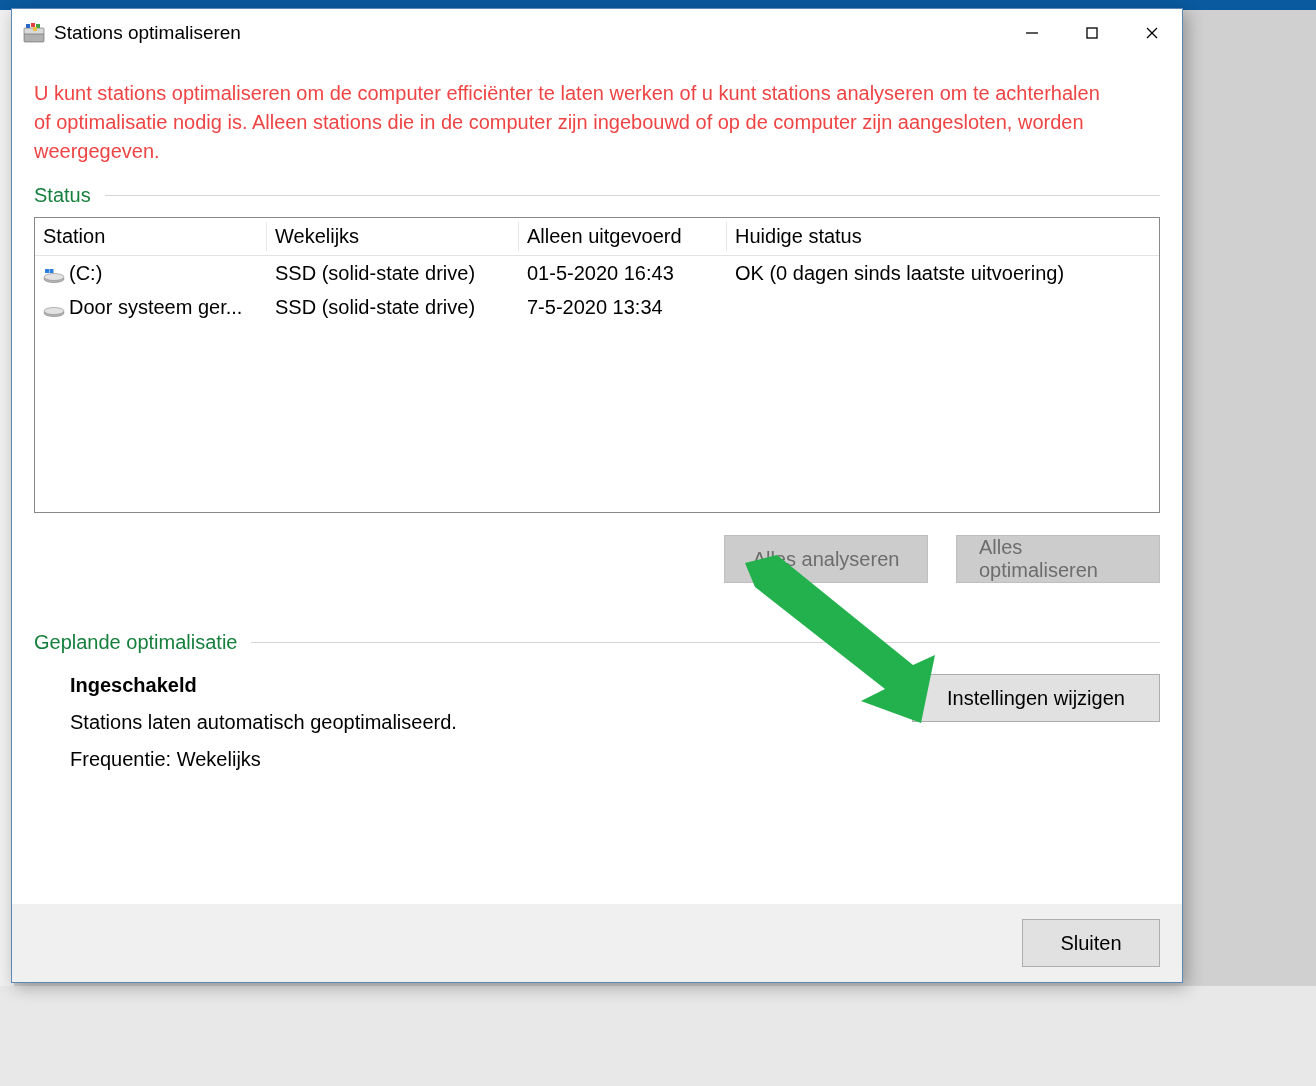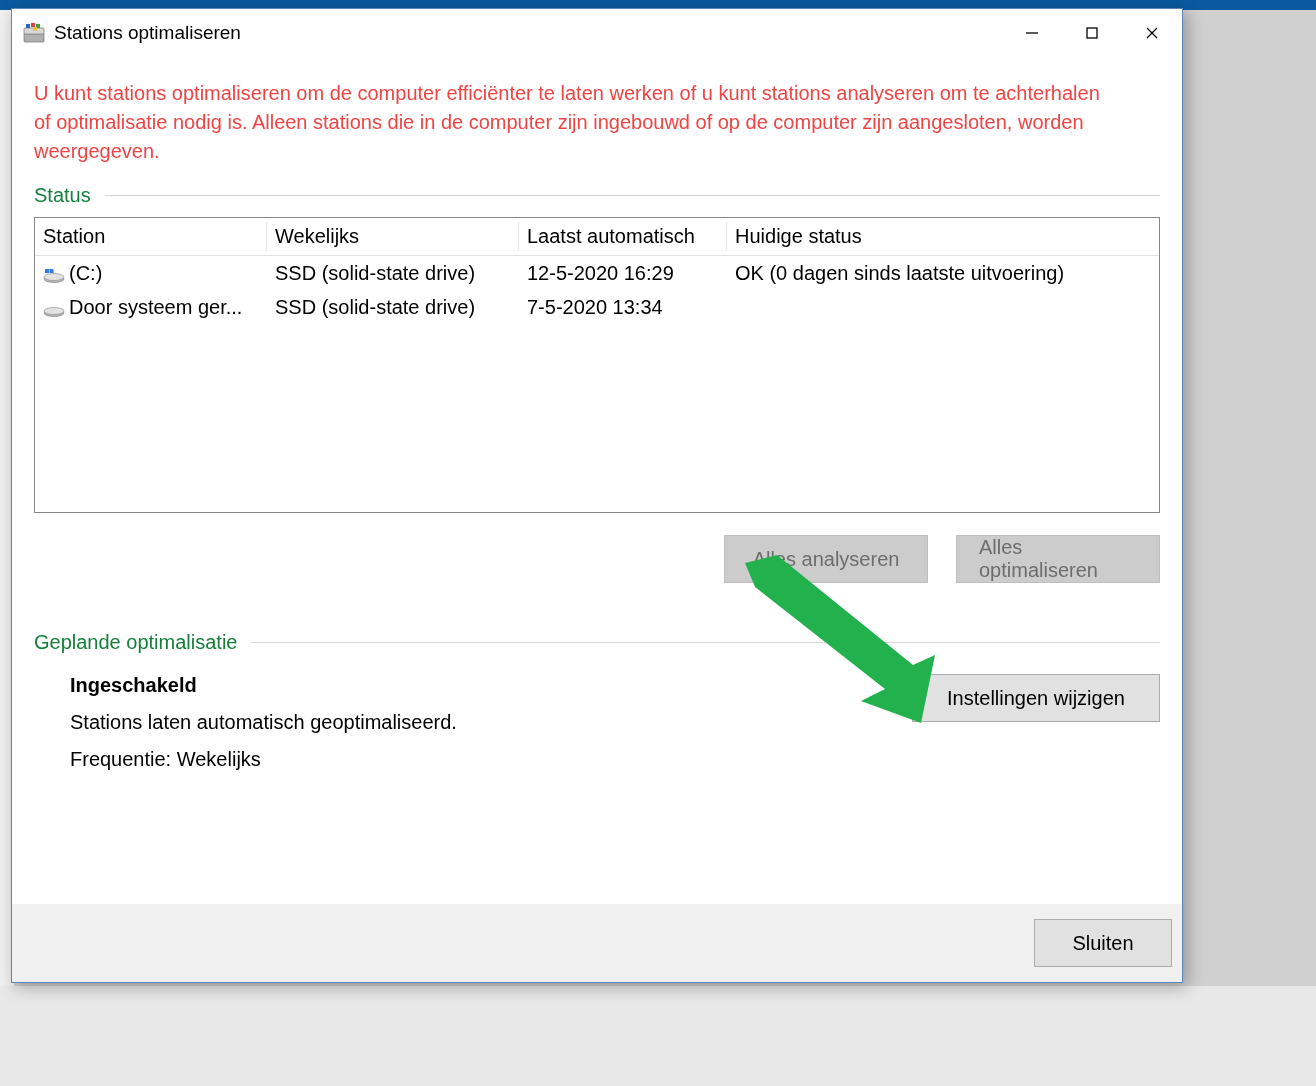--- a/index.html
+++ b/index.html
@@ -189,21 +189,21 @@
   .settings-btn {
     width: 248px;
   }
 
   .footer {
     height: 78px;
     background: #f0f0f0;
     display: flex;
     align-items: center;
     justify-content: flex-end;
-    padding-right: 10px;
+    padding-right: 22px;
   }
   .close-btn {
     width: 138px;
   }
 
   
   .arrow-svg {
     position: absolute;
     pointer-events: none;
   }
@@ -255,38 +255,38 @@
 
     <div class="section-header">
       <span class="label">Status</span>
       <span class="rule"></span>
     </div>
 
     <div class="drive-table">
       <div class="drive-header">
         <div>Station</div>
         <div>Wekelijks</div>
-        <div>Laatst automatisch</div>
+        <div>Alleen uitgevoerd</div>
         <div>Huidige status</div>
       </div>
 
       <div class="drive-row">
         <div class="drive-cell-name">
           <span class="disk-icon">
             <svg viewBox="0 0 22 16" width="22" height="16">
               <ellipse cx="11" cy="12" rx="10" ry="3.5" fill="#b9b9b9" stroke="#777" stroke-width="0.6"></ellipse>
               <ellipse cx="11" cy="10" rx="10" ry="3.5" fill="#e2e2e2" stroke="#888" stroke-width="0.6"></ellipse>
               <rect x="2" y="2" width="4" height="4" fill="#2a7de1"></rect>
               <rect x="6.5" y="2" width="4" height="4" fill="#2a7de1"></rect>
             </svg>
           </span>
           <span>(C:)</span>
         </div>
         <div>SSD (solid-state drive)</div>
-        <div>12-5-2020 16:29</div>
+        <div>01-5-2020 16:43</div>
         <div>OK (0 dagen sinds laatste uitvoering)</div>
       </div>
 
       <div class="drive-row">
         <div class="drive-cell-name">
           <span class="disk-icon">
             <svg viewBox="0 0 22 16" width="22" height="16">
               <ellipse cx="11" cy="12" rx="10" ry="3.5" fill="#b9b9b9" stroke="#777" stroke-width="0.6"></ellipse>
               <ellipse cx="11" cy="10" rx="10" ry="3.5" fill="#e2e2e2" stroke="#888" stroke-width="0.6"></ellipse>
             </svg>

